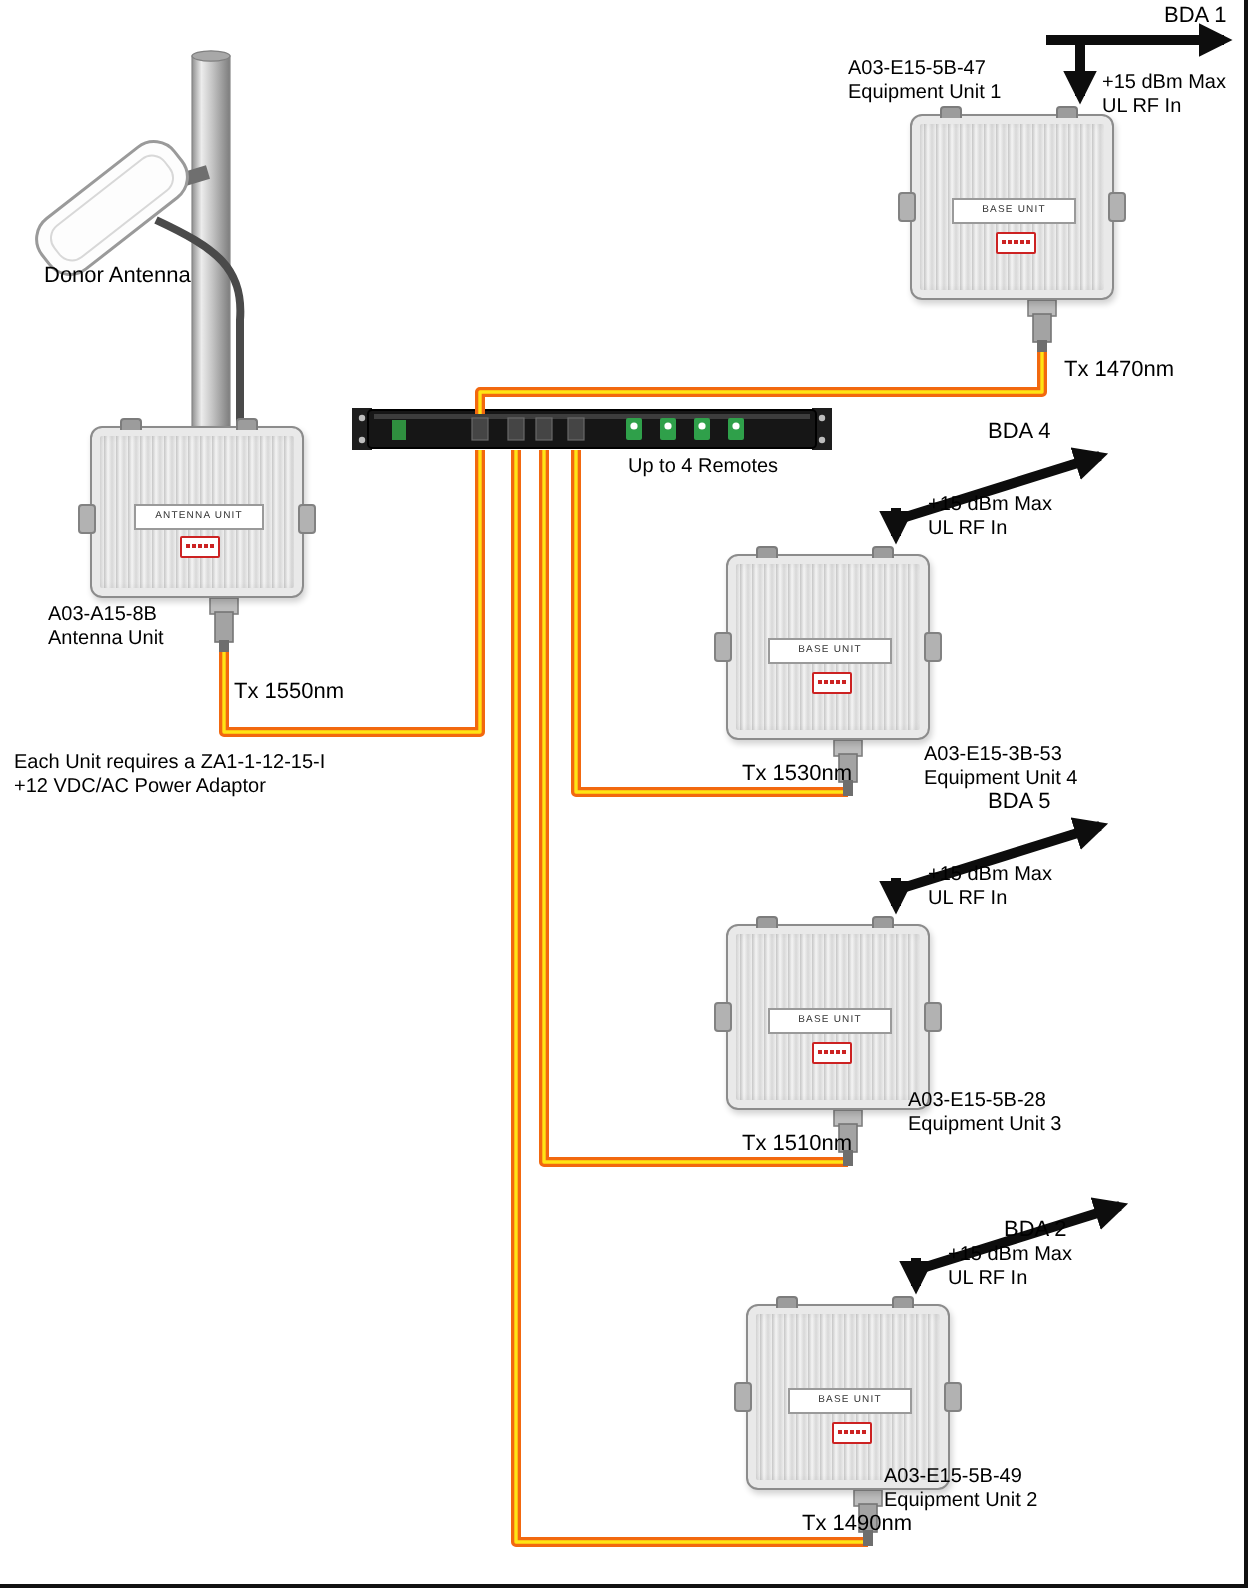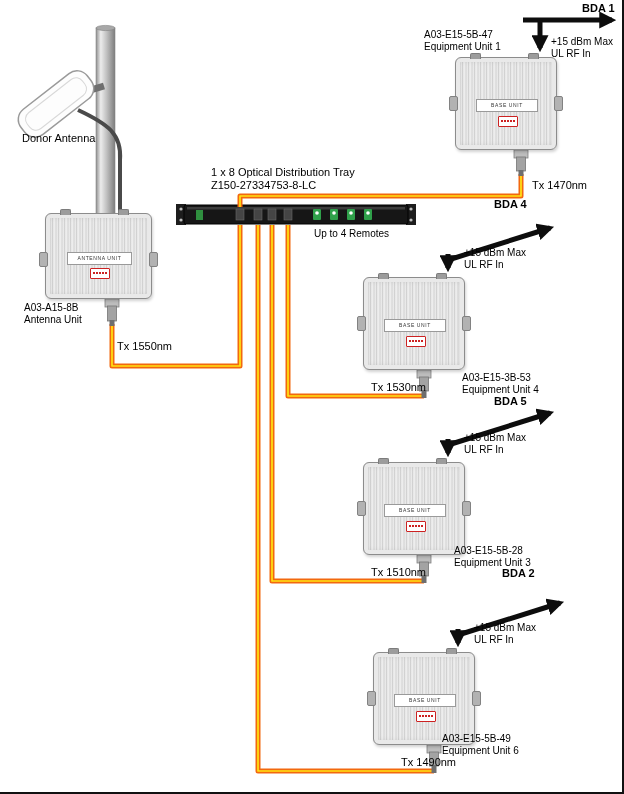--- a/index.html
+++ b/index.html
@@ -6,21 +6,21 @@
   #canvas{
     position:relative; width:624px; height:794px; overflow:hidden;
     box-sizing:border-box; background:#fff;
     border-right:2px solid #111; border-bottom:2px solid #111;
     font-family:"Liberation Sans", sans-serif;
   }
   #wires{position:absolute;left:0;top:0;z-index:1;}
   .lbl{position:absolute;white-space:nowrap;color:#000;z-index:5;}
   .s10{font-size:10px;line-height:12px;}
   .s11{font-size:11px;line-height:13px;}
-  .bold{font-weight:bold;}
+  .bold{font-weight:normal;}
   .line{display:block;}
   
   .unit{
     position:absolute; z-index:2; box-sizing:border-box;
     border:1px solid #8c8c8c; border-radius:6px;
     background:repeating-linear-gradient(90deg,#c6c6c6 0px,#f4f4f4 2px,#d8d8d8 4px,#efefef 6px);
     box-shadow:inset 0 0 0 4px #e9e9e9, inset 0 0 7px rgba(0,0,0,.28), 1px 2px 3px rgba(0,0,0,.18);
   }
   .plate{
     position:absolute; left:20%; top:45%; width:60%; height:11px;
@@ -212,40 +212,40 @@
 
   <div class="lbl s11" style="left:22px;top:132px">Donor Antenna</div>
 
   <div class="lbl s10" style="left:24px;top:302px">
     <span class="line">A03-A15-8B</span>
     <span class="line">Antenna Unit</span>
   </div>
 
   <div class="lbl s11" style="left:117px;top:340px">Tx 1550nm</div>
 
-
-  <div class="lbl s11" style="left:211px;top:166px">
-    <span class="line">1 x 8 Optical Distribution Tray</span>
-    <span class="line">Z150-27334753-8-LC</span>
-  </div>
+  <div class="lbl s10" style="left:7px;top:376px">
+    <span class="line">Each Unit requires a ZA1-1-12-15-I</span>
+    <span class="line">+12 VDC/AC Power Adaptor</span>
+  </div>
+
 
   <div class="lbl s10" style="left:314px;top:228px">Up to 4 Remotes</div>
 
   <div class="lbl s11 bold" style="left:582px;top:2px">BDA 1</div>
   <div class="lbl s10" style="left:551px;top:36px">
     <span class="line">+15 dBm Max</span>
     <span class="line">UL RF In</span>
   </div>
   <div class="lbl s10" style="left:424px;top:29px">
     <span class="line">A03-E15-5B-47</span>
     <span class="line">Equipment Unit 1</span>
   </div>
   <div class="lbl s11" style="left:532px;top:179px">Tx 1470nm</div>
 
-  <div class="lbl s11 bold" style="left:494px;top:198px">BDA 4</div>
+  <div class="lbl s11 bold" style="left:494px;top:210px">BDA 4</div>
   <div class="lbl s10" style="left:464px;top:247px">
     <span class="line">+15 dBm Max</span>
     <span class="line">UL RF In</span>
   </div>
   <div class="lbl s10" style="left:462px;top:372px">
     <span class="line">A03-E15-3B-53</span>
     <span class="line">Equipment Unit 4</span>
   </div>
   <div class="lbl s11" style="left:371px;top:381px">Tx 1530nm</div>
 
@@ -253,24 +253,24 @@
   <div class="lbl s10" style="left:464px;top:432px">
     <span class="line">+15 dBm Max</span>
     <span class="line">UL RF In</span>
   </div>
   <div class="lbl s10" style="left:454px;top:545px">
     <span class="line">A03-E15-5B-28</span>
     <span class="line">Equipment Unit 3</span>
   </div>
   <div class="lbl s11" style="left:371px;top:566px">Tx 1510nm</div>
 
-  <div class="lbl s11 bold" style="left:502px;top:567px">BDA 2</div>
+  <div class="lbl s11 bold" style="left:502px;top:609px">BDA 2</div>
   <div class="lbl s10" style="left:474px;top:622px">
     <span class="line">+15 dBm Max</span>
     <span class="line">UL RF In</span>
   </div>
   <div class="lbl s10" style="left:442px;top:733px">
     <span class="line">A03-E15-5B-49</span>
-    <span class="line">Equipment Unit 6</span>
+    <span class="line">Equipment Unit 2</span>
   </div>
   <div class="lbl s11" style="left:401px;top:756px">Tx 1490nm</div>
 
 </div>
 
 </body></html>

